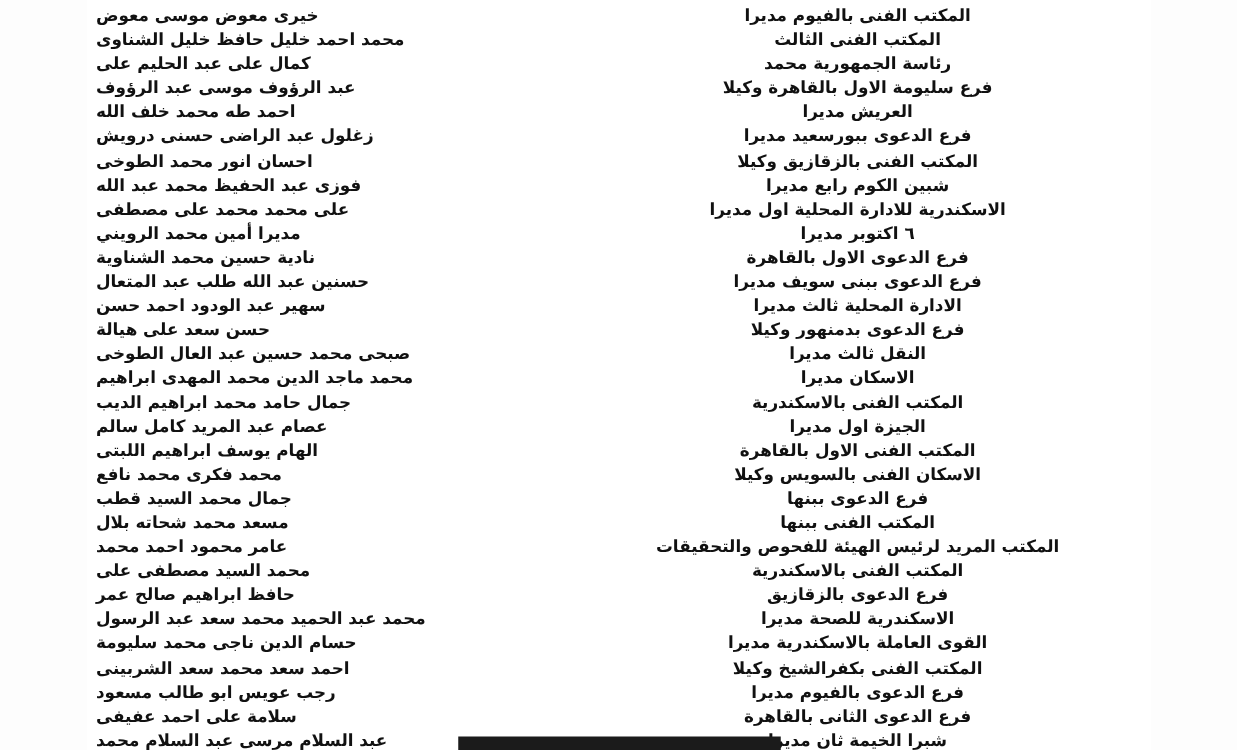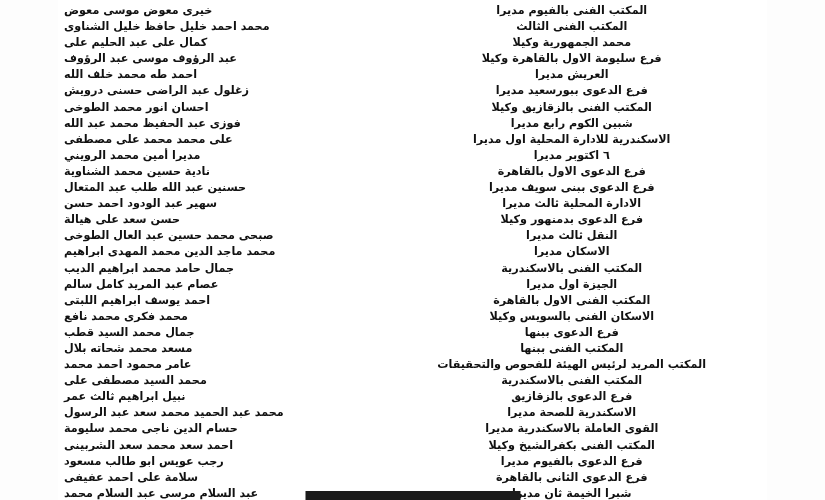--- a/index.html
+++ b/index.html
@@ -97,21 +97,21 @@
       <tbody>
         <tr>
           <td class="col-office"><span>المكتب الفنى بالفيوم    مديرا</span></td>
           <td class="col-name">خيرى معوض موسى معوض</td>
         </tr>
         <tr>
           <td class="col-office"><span>المكتب الفنى الثالث</span></td>
           <td class="col-name">محمد احمد خليل حافظ خليل الشناوى</td>
         </tr>
         <tr>
-          <td class="col-office"><span>محمد الجمهورية    وكيلا</span></td>
+          <td class="col-office"><span>رئاسة الجمهورية    محمد</span></td>
           <td class="col-name">كمال على عبد الحليم على</td>
         </tr>
         <tr>
           <td class="col-office"><span>فرع سليومة الاول بالقاهرة   وكيلا</span></td>
           <td class="col-name">عبد الرؤوف موسى عبد الرؤوف</td>
         </tr>
         <tr>
           <td class="col-office"><span>العريش    مديرا</span></td>
           <td class="col-name">احمد طه محمد خلف الله</td>
         </tr>
@@ -162,21 +162,21 @@
         <tr>
           <td class="col-office"><span>المكتب الفنى بالاسكندرية</span></td>
           <td class="col-name">جمال حامد محمد ابراهيم الديب</td>
         </tr>
         <tr>
           <td class="col-office"><span>الجيزة اول   مديرا</span></td>
           <td class="col-name">عصام عبد المريد كامل سالم</td>
         </tr>
         <tr>
           <td class="col-office"><span>المكتب الفنى الاول بالقاهرة</span></td>
-          <td class="col-name">احمد يوسف ابراهيم اللبتى</td>
+          <td class="col-name">الهام يوسف ابراهيم اللبتى</td>
         </tr>
         <tr>
           <td class="col-office"><span>الاسكان الفنى بالسويس   وكيلا</span></td>
           <td class="col-name">محمد فكرى محمد نافع</td>
         </tr>
         <tr>
           <td class="col-office"><span>فرع الدعوى ببنها</span></td>
           <td class="col-name">جمال محمد السيد قطب</td>
         </tr>
         <tr>
@@ -186,21 +186,21 @@
         <tr>
           <td class="col-office"><span>المكتب المريد لرئيس الهيئة للفحوص والتحقيقات</span></td>
           <td class="col-name">عامر محمود احمد محمد</td>
         </tr>
         <tr>
           <td class="col-office"><span>المكتب الفنى بالاسكندرية</span></td>
           <td class="col-name">محمد السيد مصطفى على</td>
         </tr>
         <tr>
           <td class="col-office"><span>فرع الدعوى بالزقازيق</span></td>
-          <td class="col-name">نبيل ابراهيم ثالث عمر</td>
+          <td class="col-name">حافظ ابراهيم صالح عمر</td>
         </tr>
         <tr>
           <td class="col-office"><span>الاسكندرية للصحة   مديرا</span></td>
           <td class="col-name">محمد عبد الحميد محمد سعد عبد الرسول</td>
         </tr>
         <tr>
           <td class="col-office"><span>القوى العاملة بالاسكندرية   مديرا</span></td>
           <td class="col-name">حسام الدين ناجى محمد سليومة</td>
         </tr>
         <tr>

